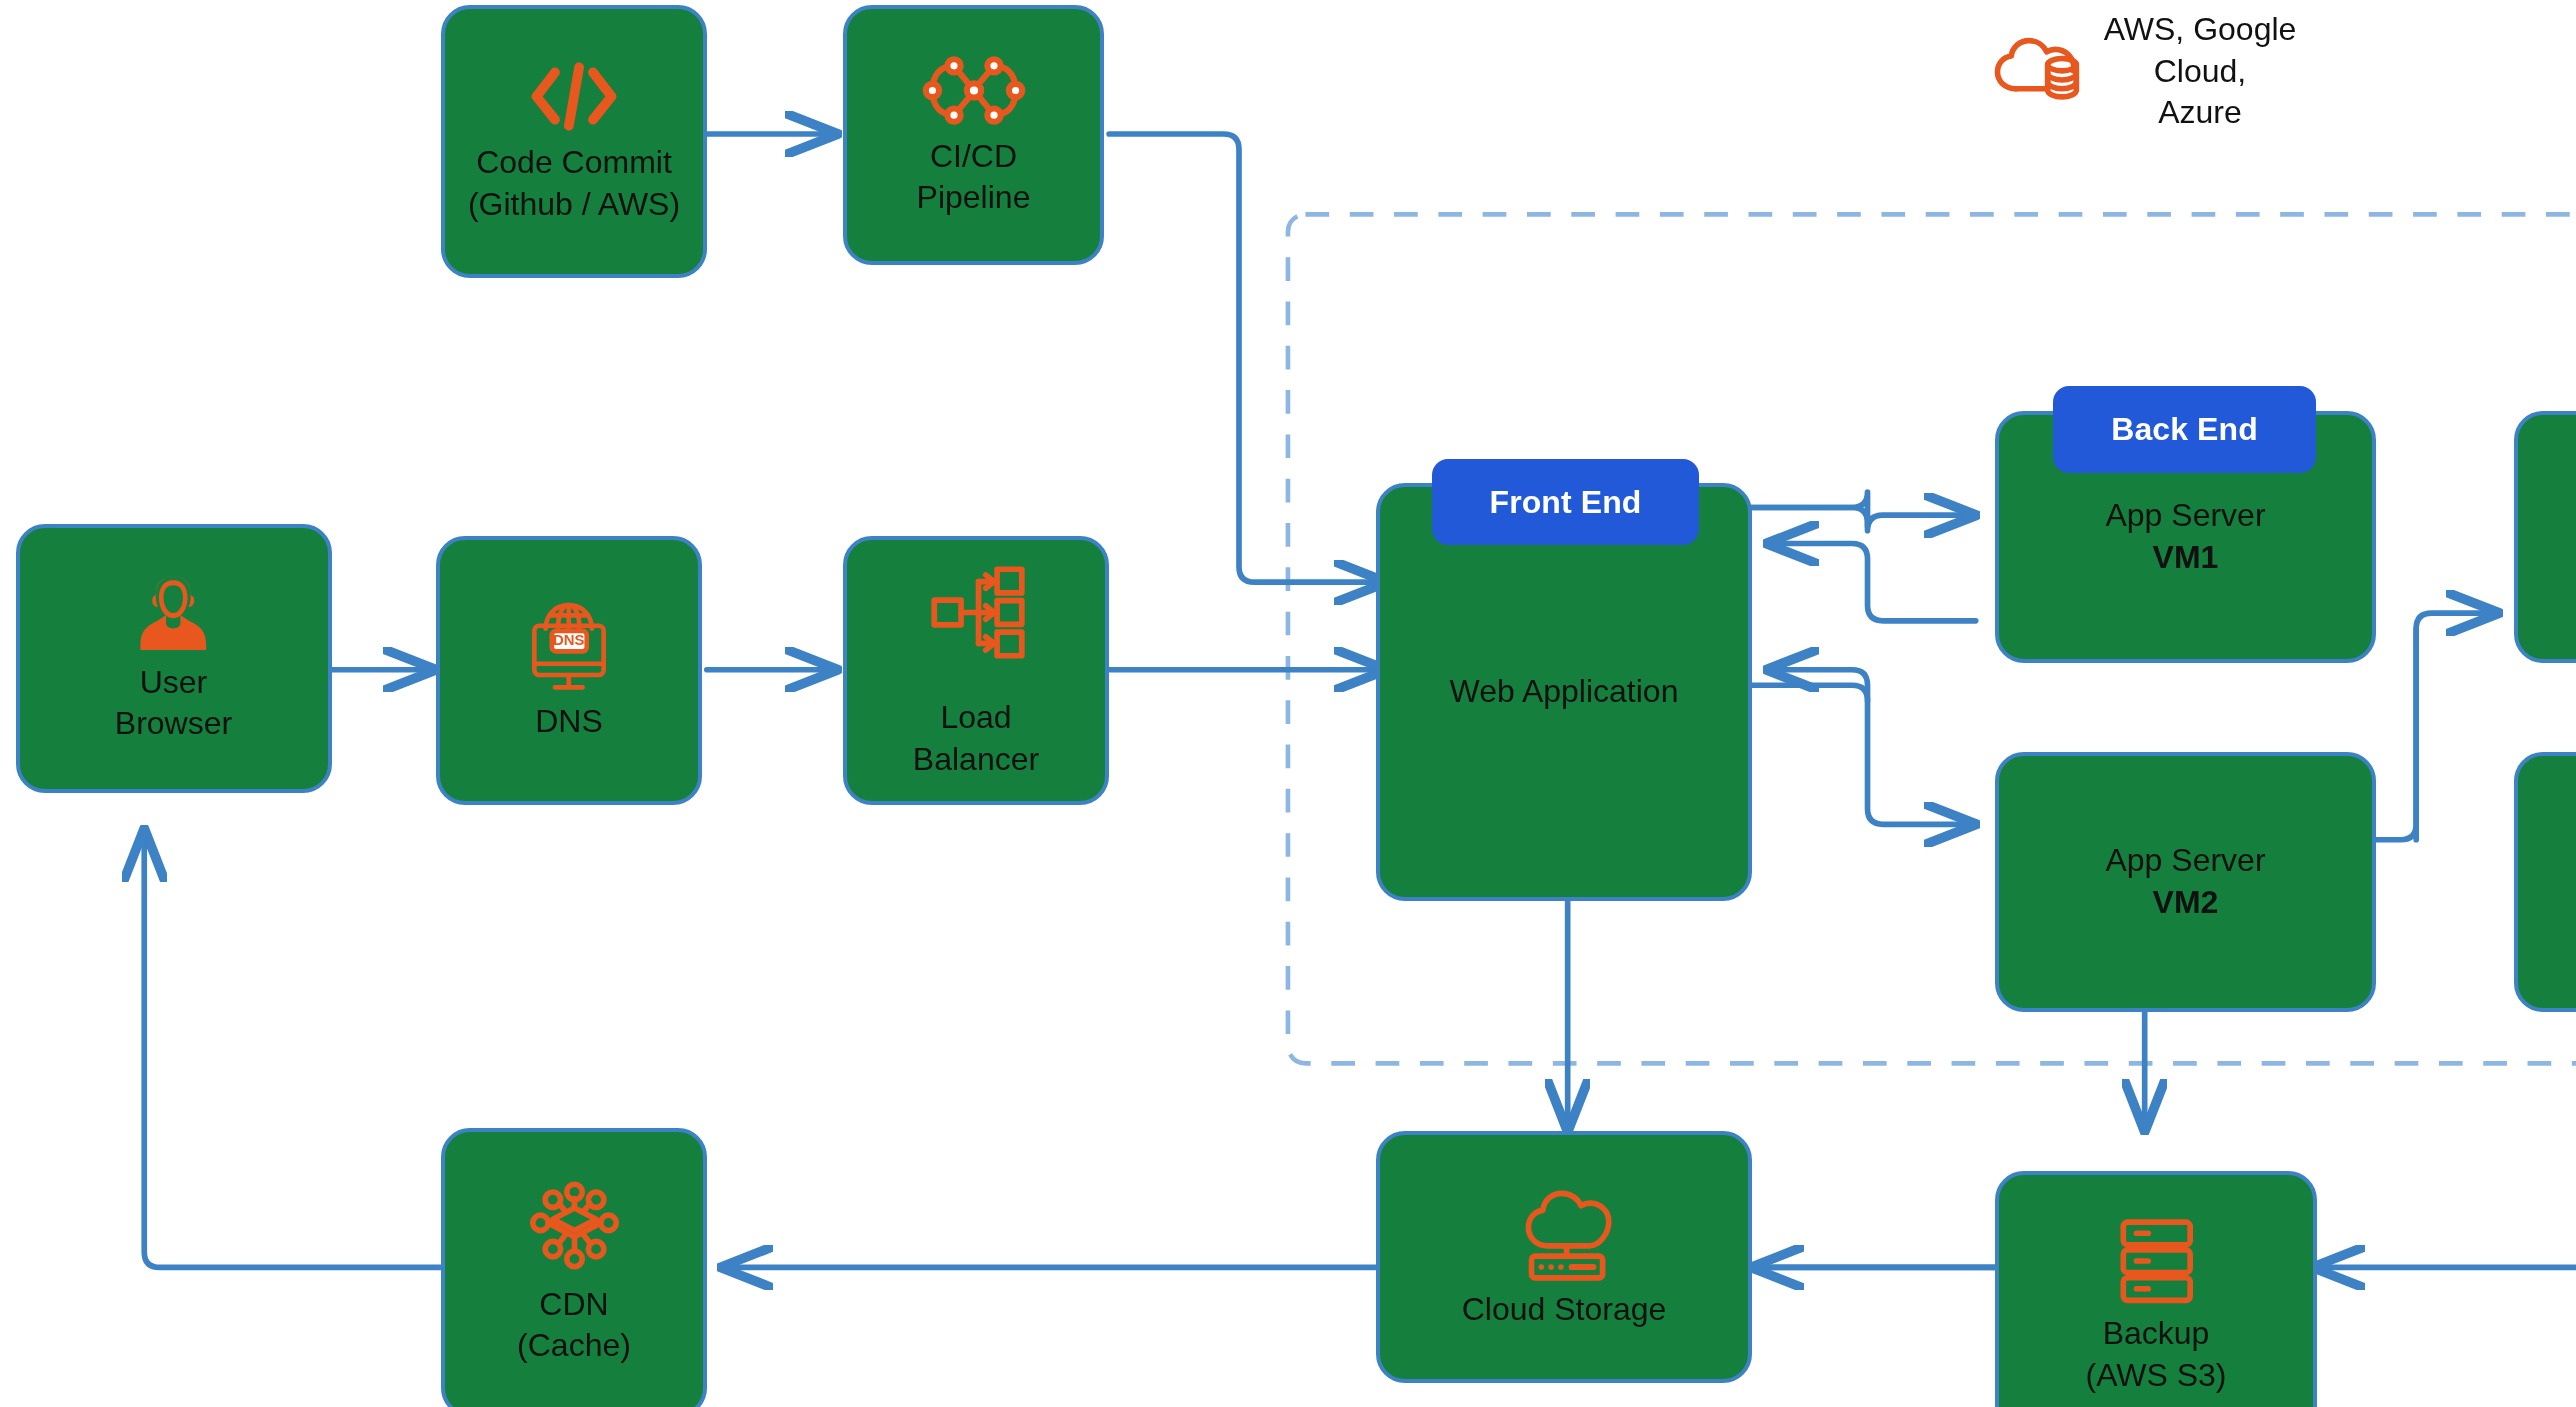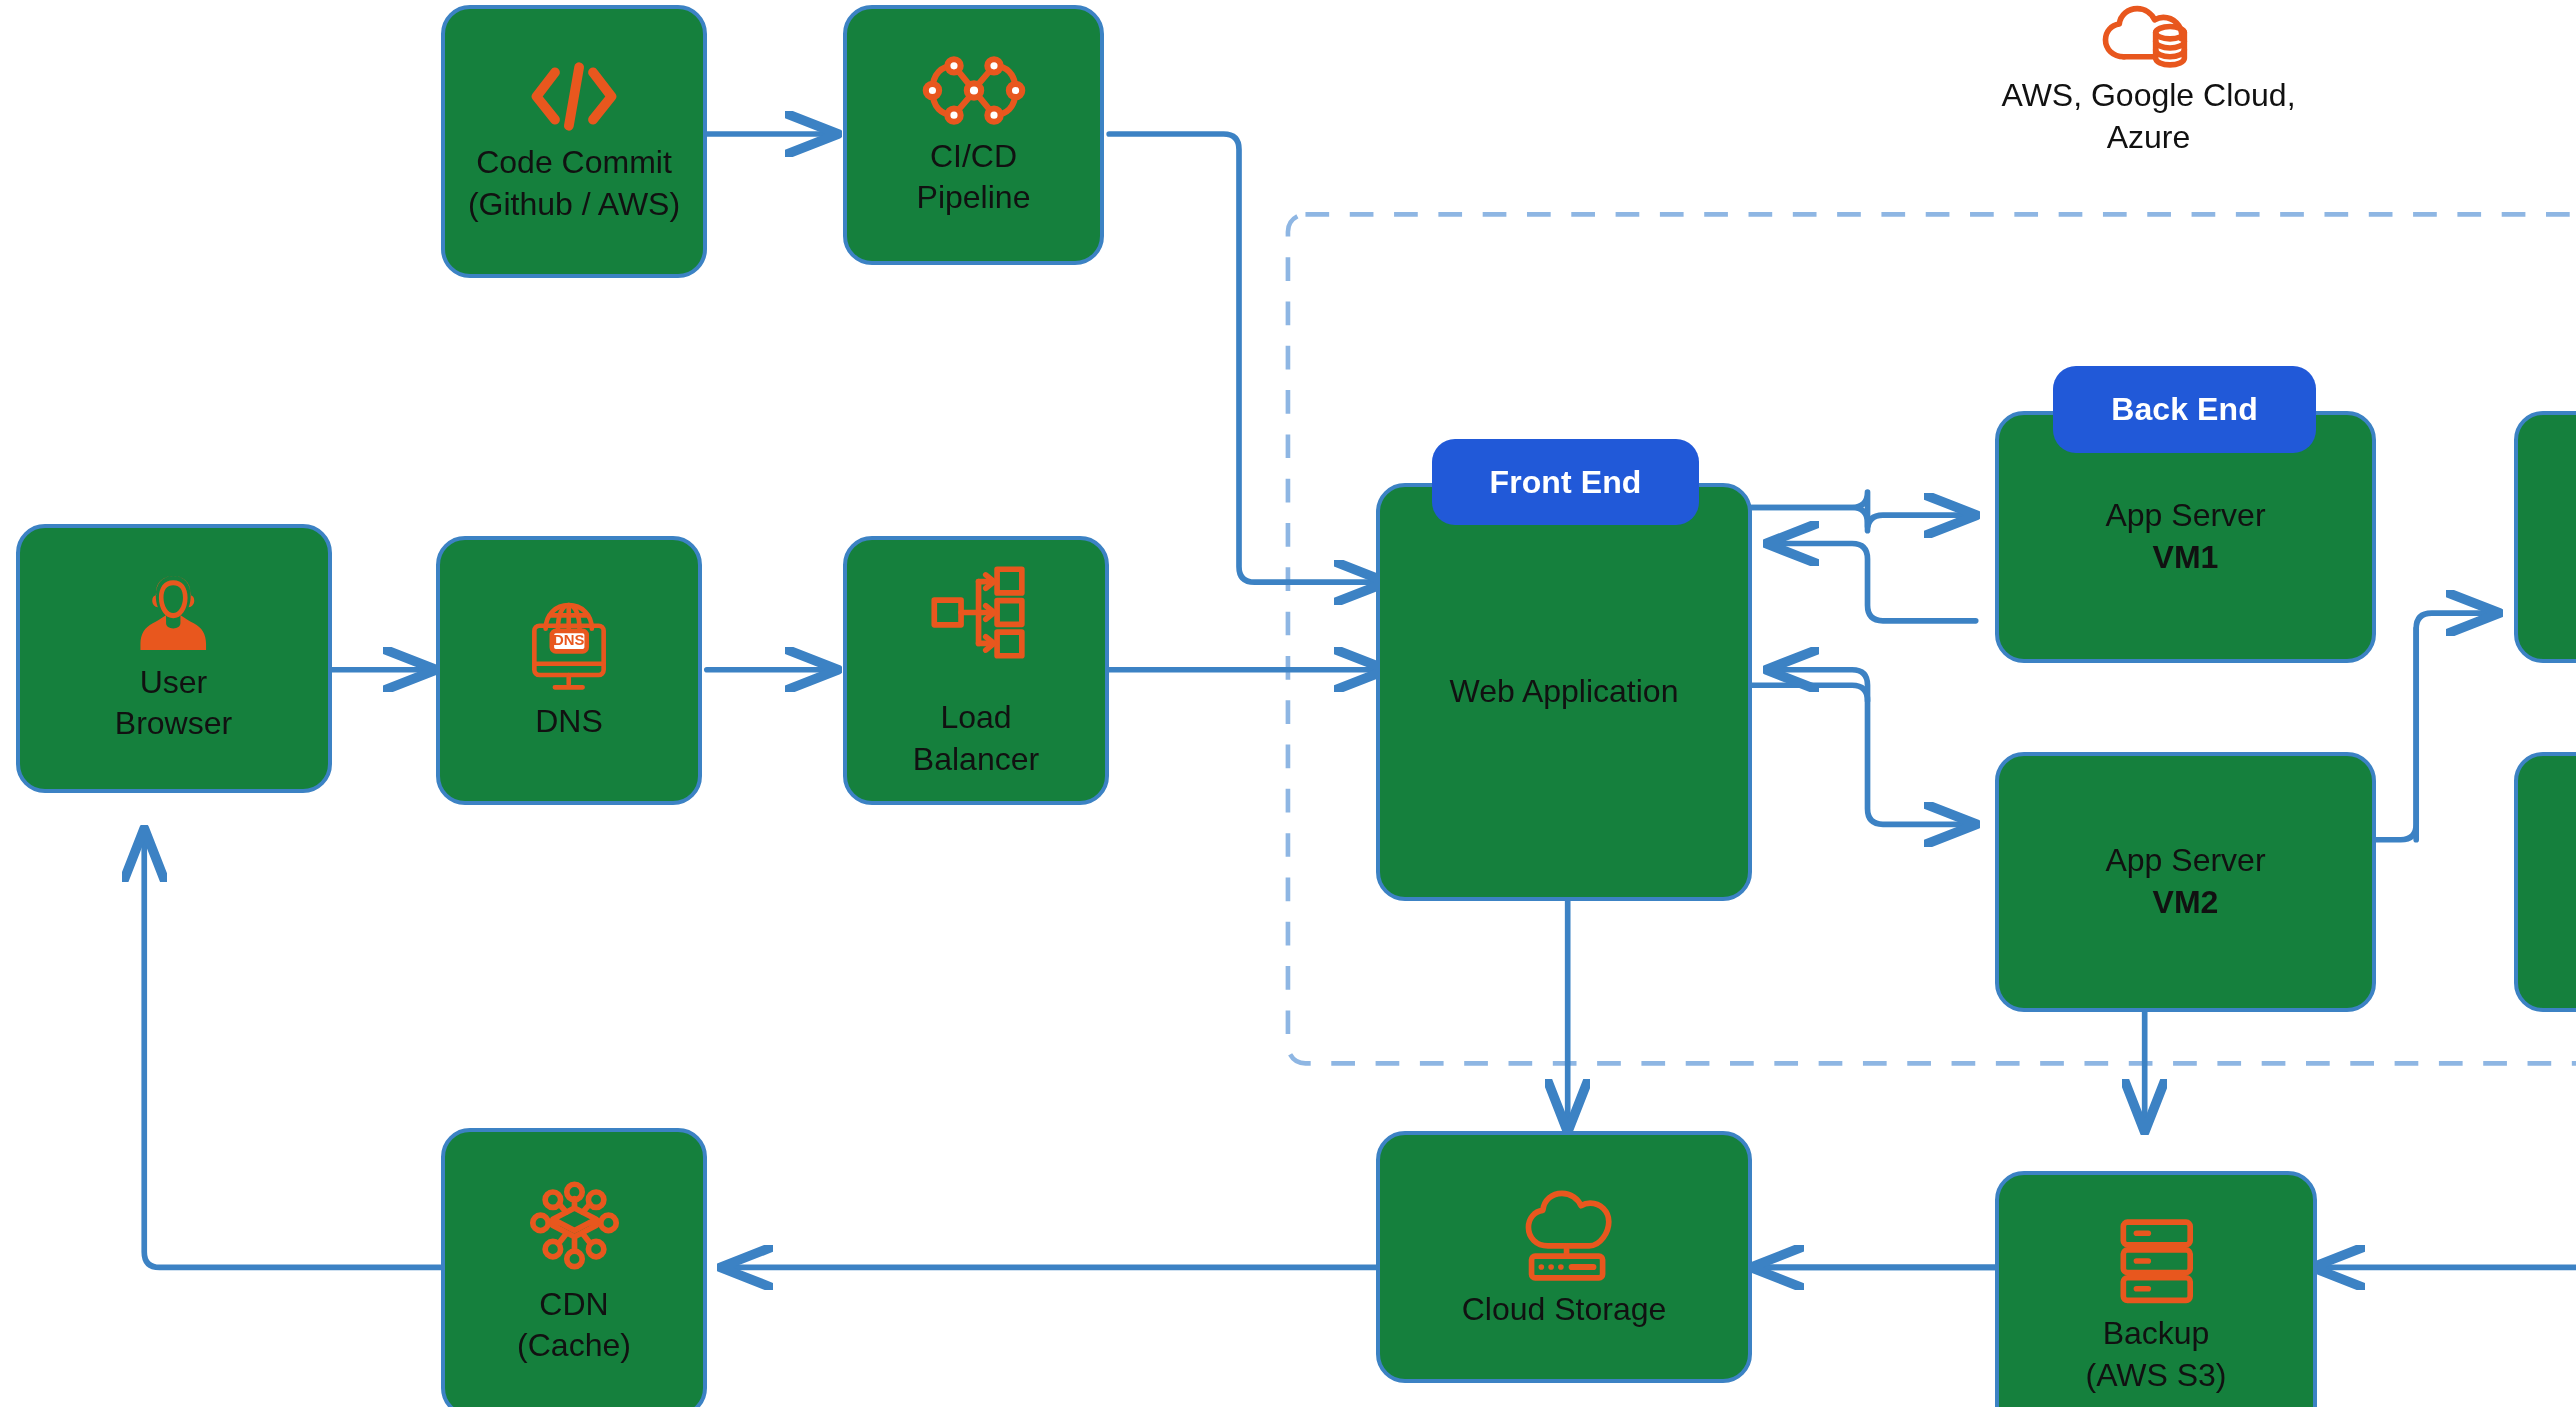--- a/index.html
+++ b/index.html
@@ -7,25 +7,25 @@
   #stage{position:relative;width:3004px;height:1407px;}
   svg#canvas{position:absolute;inset:0;width:3004px;height:1407px;}
 
   .node{position:absolute;box-sizing:border-box;background:#15803d;
         border:4.6px solid #3c82c4;border-radius:29px;
         display:flex;flex-direction:column;align-items:center;justify-content:center;}
   .node .icon{display:flex;align-items:center;justify-content:center;}
   .node .label{font-size:32px;line-height:1.30;color:#111111;text-align:center;white-space:pre-line;margin-top:7.2px;}
   .node .label.plain{margin-top:0;}
 
-  .tagchip{position:absolute;background:#2159d8;color:#ffffff;border-radius:23px;
+  .tagchip{position:absolute;background:#2159d8;color:#ffffff;border-radius:16px;
            display:flex;align-items:center;justify-content:center;
-           font-size:32px;font-weight:bold;letter-spacing:0.1px;z-index:5;}
-
-  .freeitem{position:absolute;display:flex;flex-direction:column;align-items:center;}
+           font-size:32px;font-weight:bold;letter-spacing:0.1px;z-index:5;margin-top:20px;}
+
+  .freeitem{position:absolute;display:flex;align-items:center;}
   .freeitem .label{font-size:32px;line-height:1.30;color:#111111;text-align:center;white-space:pre-line;margin-top:5.2px;}
 </style>
 </head>
 <body>
 
 <div id="stage">
 
   <svg id="canvas" viewBox="0 0 5831 2731">
     <defs>
       <marker id="ah" markerWidth="10" markerHeight="8" refX="9.2" refY="4" orient="auto" markerUnits="strokeWidth">

